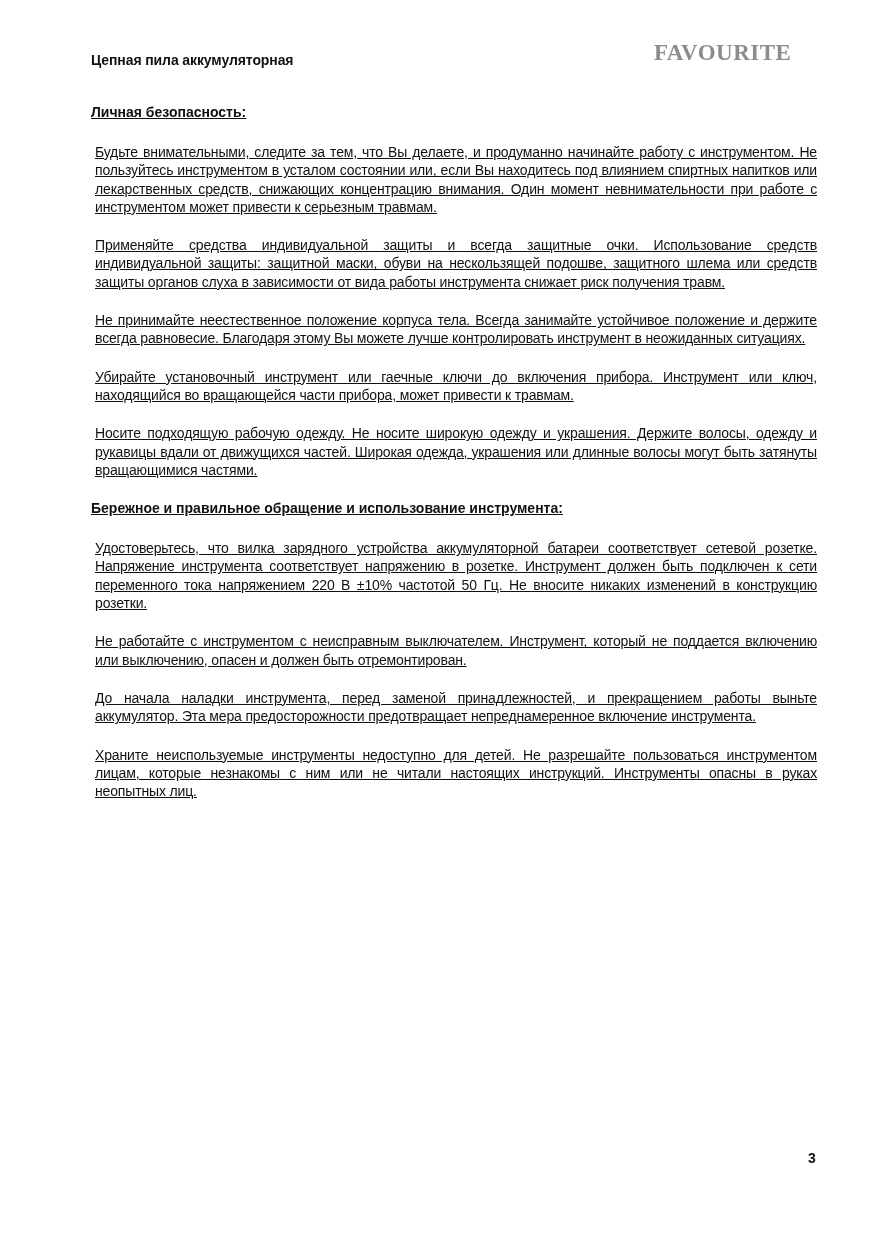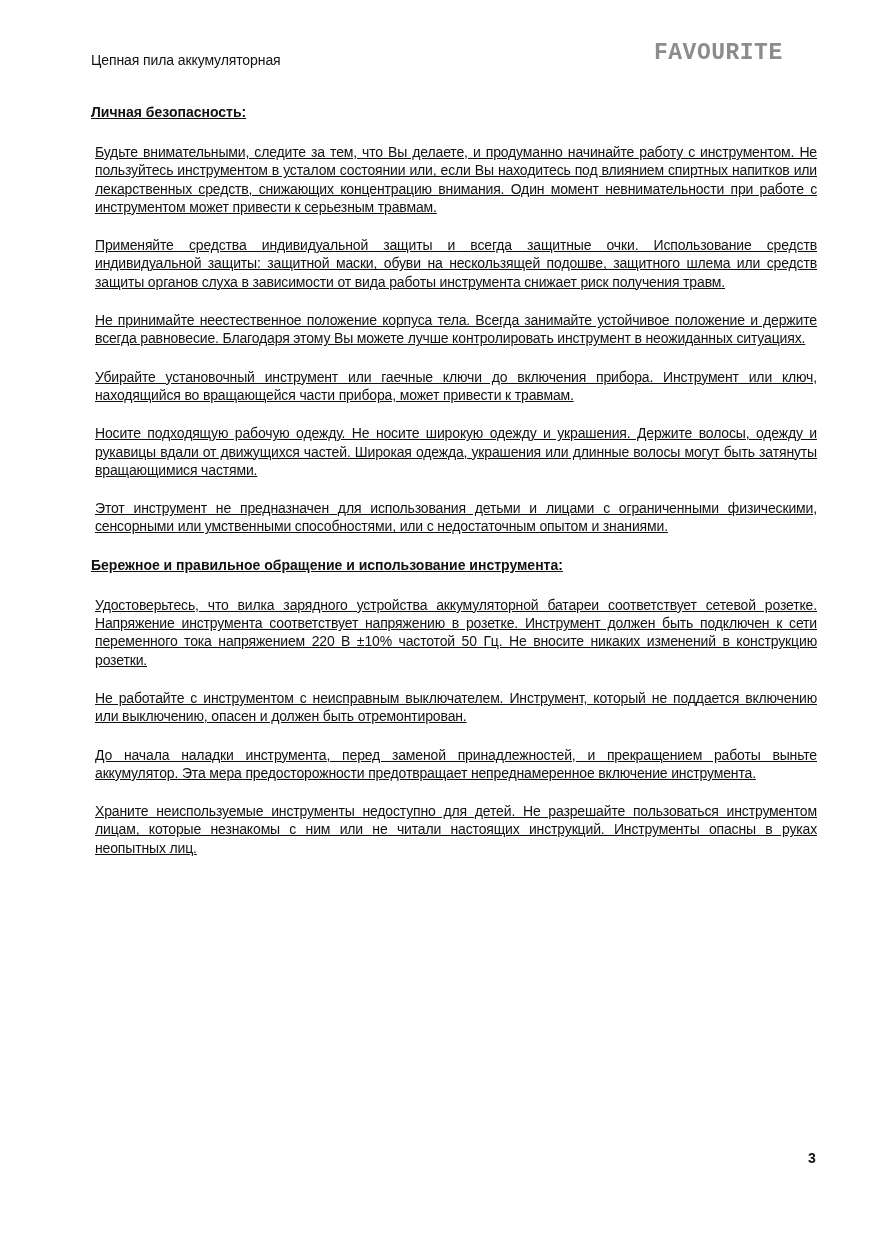--- a/index.html
+++ b/index.html
@@ -1,19 +1,19 @@
 <!DOCTYPE html>
 <html><head>
   <meta charset="utf-8">
   <style>
     html, body { margin: 0; padding: 0; background: #ffffff; }
     body { width: 877px; height: 1241px; position: relative; overflow: hidden;
            font-family: "Liberation Sans", sans-serif; color: #111111; }
-    .header-title { position: absolute; left: 91px; top: 52px; font-size: 14px; font-weight: normal; letter-spacing: -0.1px; text-align: center; }
-    .brand { position: absolute; left: 654px; top: 40px; font-family: Liberation Mono, monospace; font-weight: bold;
+    .header-title { position: absolute; left: 91px; top: 52px; font-size: 14px; font-weight: bold; letter-spacing: -0.1px; text-align: center; }
+    .brand { position: absolute; left: 654px; top: 40px; font-family: Liberation Serif, serif; font-weight: bold;
              font-size: 23px; color: #8c8c8c; letter-spacing: 0.5px; transform: scaleX(1.0); }
     .content { position: absolute; left: 91px; top: 103px; width: 726px; text-decoration: underline; }
     .section-heading { font-size: 14px; font-weight: bold; margin: 0 0 22px 0; line-height: 18px; }
     .para { font-size: 14px; line-height: 18.3px; text-align: justify; margin: 0 0 20px 4px; letter-spacing: -0.15px; }
     .h2 { margin-top: 2px; }
     .page-num { position: absolute; left: 808px; top: 1150px; font-size: 14px; font-weight: bold; }
   </style>
 </head>
 <body>
 
@@ -23,21 +23,20 @@
 </div>
 
 <div class="content">
   <section>
     <div class="section-heading">Личная безопасность:</div>
     <p class="para">Будьте внимательными, следите за тем, что Вы делаете, и продуманно начинайте работу с инструментом. Не пользуйтесь инструментом в усталом состоянии или, если Вы находитесь под влиянием спиртных напитков или лекарственных средств, снижающих концентрацию внимания. Один момент невнимательности при работе с инструментом может привести к серьезным травмам.</p>
     <p class="para">Применяйте средства индивидуальной защиты и всегда защитные очки. Использование средств индивидуальной защиты: защитной маски, обуви на нескользящей подошве, защитного шлема или средств защиты органов слуха в зависимости от вида работы инструмента снижает риск получения травм.</p>
     <p class="para">Не принимайте неестественное положение корпуса тела. Всегда занимайте устойчивое положение и держите всегда равновесие. Благодаря этому Вы можете лучше контролировать инструмент в неожиданных ситуациях.</p>
     <p class="para">Убирайте установочный инструмент или гаечные ключи до включения прибора. Инструмент или ключ, находящийся во вращающейся части прибора, может привести к травмам.</p>
     <p class="para">Носите подходящую рабочую одежду. Не носите широкую одежду и украшения. Держите волосы, одежду и рукавицы вдали от движущихся частей. Широкая одежда, украшения или длинные волосы могут быть затянуты вращающимися частями.</p>
-    <p class="para">Этот инструмент не предназначен для использования детьми и лицами с ограниченными физическими, сенсорными или умственными способностями, или с недостаточным опытом и знаниями.</p>
   </section>
   <section>
     <div class="section-heading h2">Бережное и правильное обращение и использование инструмента:</div>
     <p class="para">Удостоверьтесь, что вилка зарядного устройства аккумуляторной батареи соответствует сетевой розетке. Напряжение инструмента соответствует напряжению в розетке. Инструмент должен быть подключен к сети переменного тока напряжением 220 В ±10% частотой 50 Гц. Не вносите никаких изменений в конструкцию розетки.</p>
     <p class="para">Не работайте с инструментом с неисправным выключателем. Инструмент, который не поддается включению или выключению, опасен и должен быть отремонтирован.</p>
     <p class="para">До начала наладки инструмента, перед заменой принадлежностей, и прекращением работы выньте аккумулятор. Эта мера предосторожности предотвращает непреднамеренное включение инструмента.</p>
     <p class="para">Храните неиспользуемые инструменты недоступно для детей. Не разрешайте пользоваться инструментом лицам, которые незнакомы с ним или не читали настоящих инструкций. Инструменты опасны в руках неопытных лиц.</p>
   </section>
 </div>
 

